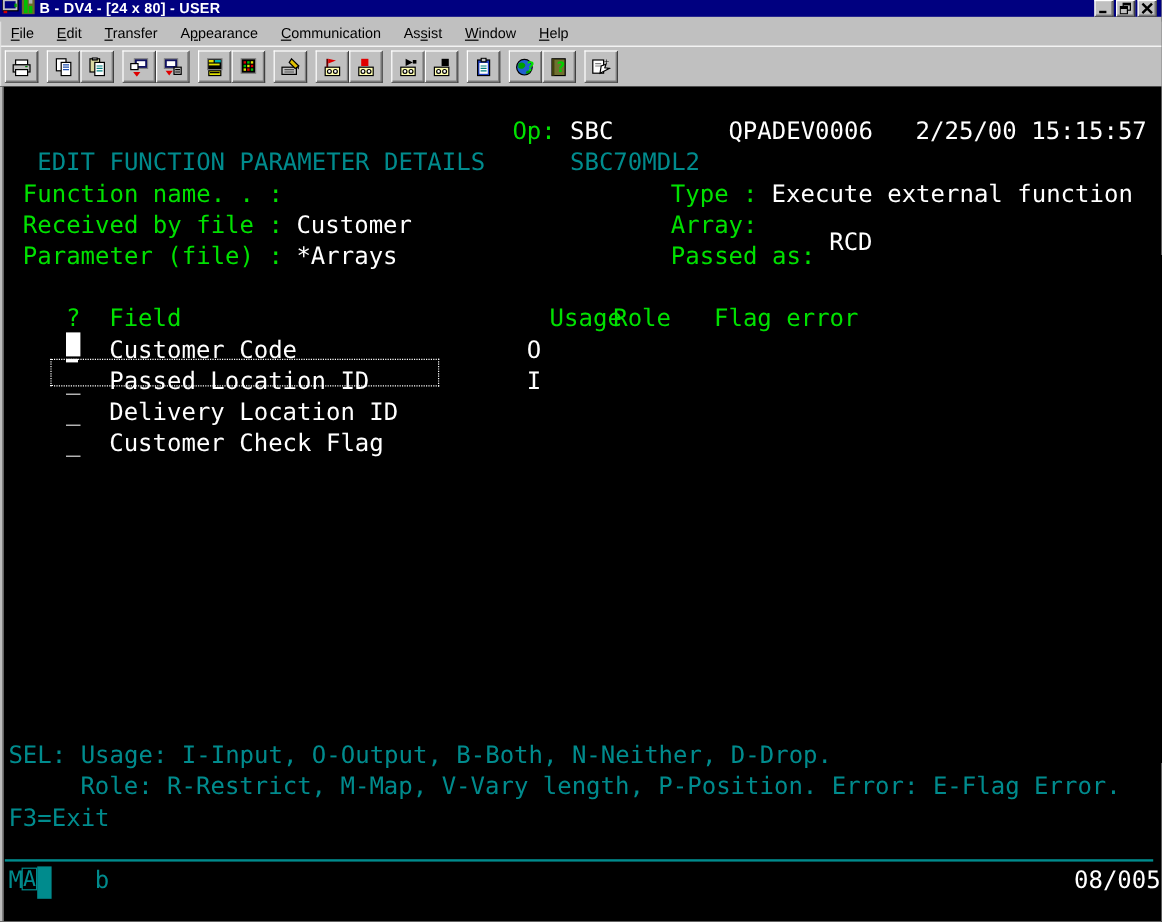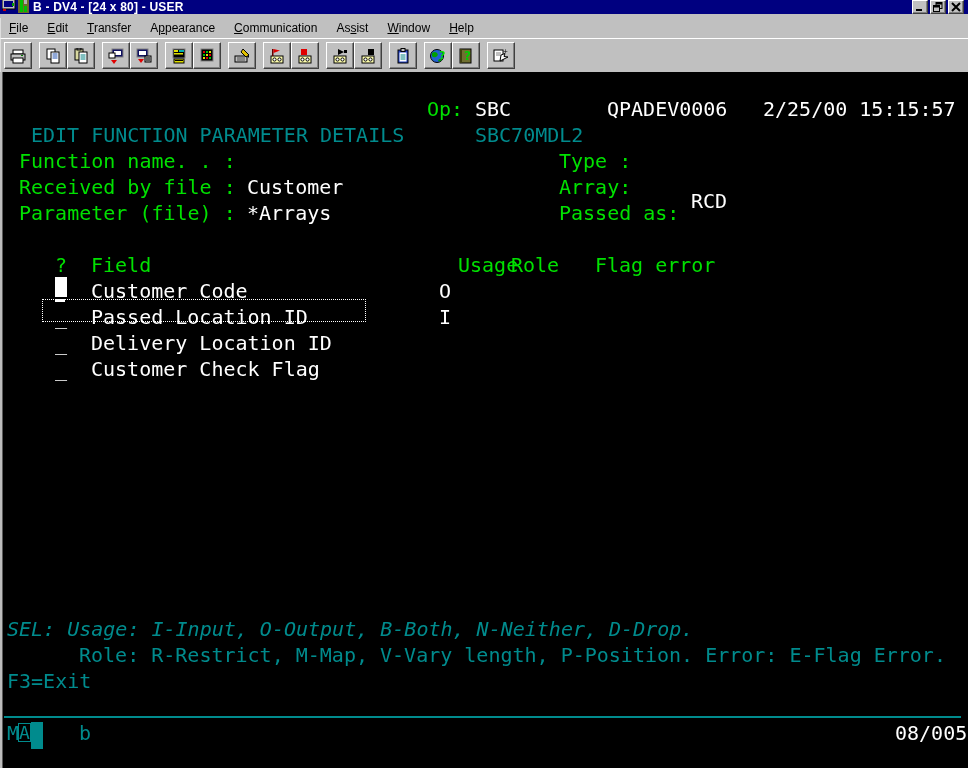--- a/index.html
+++ b/index.html
@@ -294,20 +294,21 @@
     <span class="oia-keyboard">b</span>
     <span class="oia-position">08/005</span>
   <span class="seg c-green" style="left: 427px; top: 24px;">Op:</span>
       <span class="seg c-white" style="left: 475px; top: 24px;">SBC</span>
       <span class="seg c-white" style="left: 607px; top: 24px;">QPADEV0006</span>
       <span class="seg c-white" style="left: 763px; top: 24px;">2/25/00 15:15:57</span>
       <span class="seg c-teal" style="left: 31px; top: 50px;">EDIT FUNCTION PARAMETER DETAILS</span>
       <span class="seg c-teal" style="left: 475px; top: 50px;">SBC70MDL2</span>
       <span class="seg c-green" style="left: 19px; top: 76px;">Function name. . :</span>
       <span class="seg c-green" style="left: 559px; top: 76px;">Type :</span>
+      <span class="seg c-white" style="left: 643px; top: 76px;">Execute external function</span>
       <span class="seg c-green" style="left: 19px; top: 102px;">Received by file :</span>
       <span class="seg c-white" style="left: 247px; top: 102px;">Customer</span>
       <span class="seg c-green" style="left: 559px; top: 102px;">Array:</span>
       <span class="seg c-green" style="left: 19px; top: 128px;">Parameter (file) :</span>
       <span class="seg c-white" style="left: 247px; top: 128px;">*Arrays</span>
       <span class="seg c-green" style="left: 559px; top: 128px;">Passed as:</span>
       <span class="seg c-white" style="left: 691px; top: 116px;">RCD</span>
       <span class="seg c-green" style="left: 55px; top: 180px;">?</span>
       <span class="seg c-green" style="left: 91px; top: 180px;">Field</span>
       <span class="seg c-green" style="left: 415px; top: 180px; margin-left: 43px;">Usage</span>
@@ -315,18 +316,18 @@
       <span class="seg c-green" style="left: 595px; top: 180px;">Flag error</span>
       <span class="seg c-white" style="left: 91px; top: 206px;">Customer Code</span>
       <span class="seg c-white" style="left: 439px; top: 206px;">O</span>
       <span class="seg c-white" style="left: 55px; top: 232px;">_</span>
       <span class="seg c-white" style="left: 91px; top: 232px;">Passed Location ID</span>
       <span class="seg c-white" style="left: 439px; top: 232px;">I</span>
       <span class="seg c-white" style="left: 55px; top: 258px;">_</span>
       <span class="seg c-white" style="left: 91px; top: 258px;">Delivery Location ID</span>
       <span class="seg c-white" style="left: 55px; top: 284px;">_</span>
       <span class="seg c-white" style="left: 91px; top: 284px;">Customer Check Flag</span>
-      <span class="seg c-teal" style="left: 7px; top: 544px; font-style: italic;">SEL: Usage: I-Input, O-Output, B-Both, N-Neither, D-Drop.</span>
-      <span class="seg c-teal" style="left: 67px; top: 570px; margin-left: 12px;">Role: R-Restrict, M-Map, V-Vary length, P-Position. Error: E-Flag Error.</span>
+      <span class="seg c-teal" style="left: 7px; top: 544px;">SEL: Usage: I-Input, O-Output, B-Both, N-Neither, D-Drop.</span>
+      <span class="seg c-teal" style="left: 67px; top: 570px;">Role: R-Restrict, M-Map, V-Vary length, P-Position. Error: E-Flag Error.</span>
       <span class="seg c-teal" style="left: 7px; top: 596px;">F3=Exit</span>
     </div>
 
 </div>
 
 </body></html>

